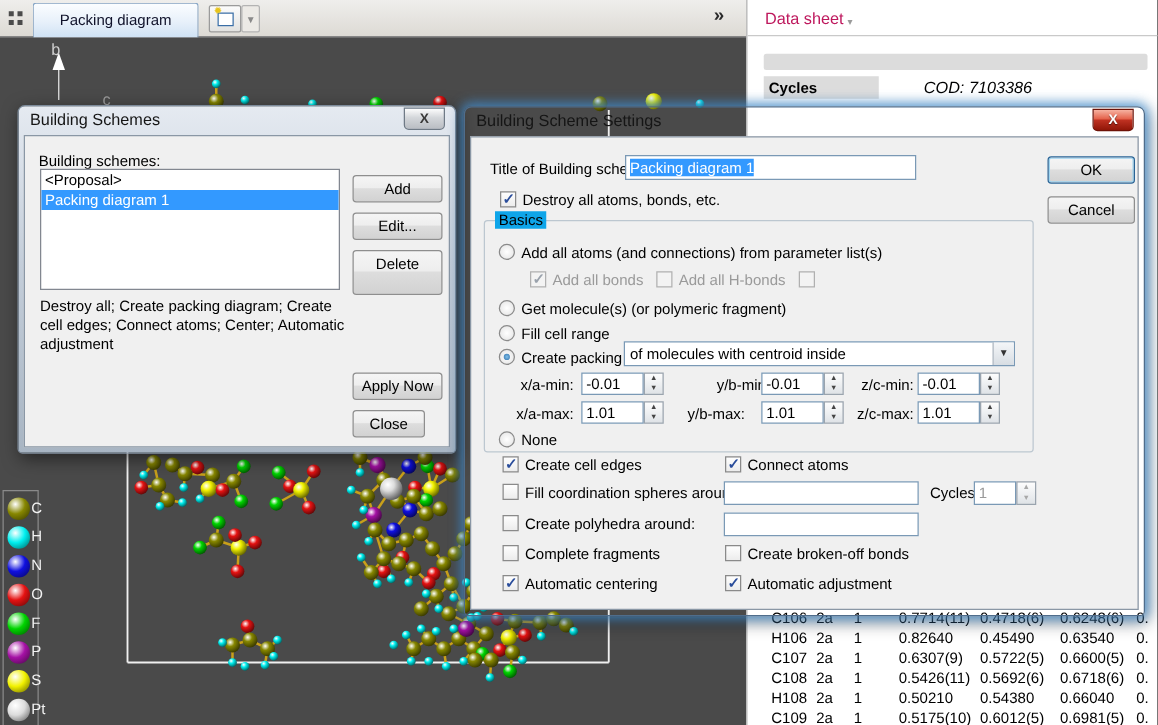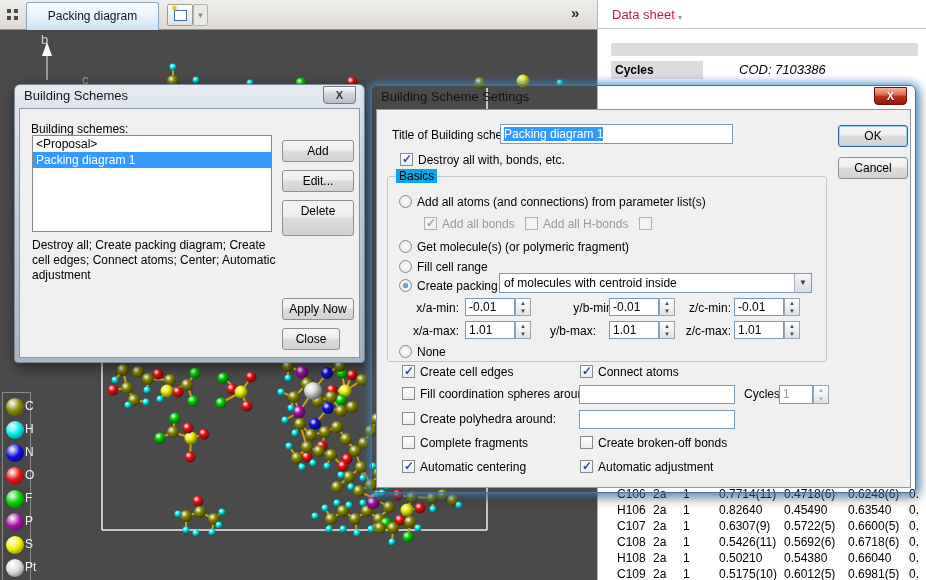--- a/index.html
+++ b/index.html
@@ -570,21 +570,21 @@
   <div class="dlg" id="dlg2">
     <div class="dlg-title">Building Scheme Settings</div>
     <div class="dlg-close close-red">X</div>
     <div class="dlg-client">
       <div class="lbl" style="left:15px;top:18px">Title of Building scheme:</div>
       <div class="tf tf-sel" style="left:123px;top:14px;width:233px;height:20px;line-height:18px"><span>Packing diagram 1</span></div>
       <div class="btn btn-default" style="left:461px;top:15px;width:70px;height:22px">OK</div>
       <div class="btn" style="left:461px;top:47px;width:70px;height:22px">Cancel</div>
 
       <div class="cb checked" style="left:23px;top:43px"></div>
-      <div class="lbl" style="left:41px;top:43px">Destroy all with, bonds, etc.</div>
+      <div class="lbl" style="left:41px;top:43px">Destroy all atoms, bonds, etc.</div>
 
       <div class="grp" style="left:10px;top:66px;width:440px;height:186px">
         <span class="grp-label">Basics</span>
       </div>
       <div class="rad" style="left:22px;top:85px"></div>
       <div class="lbl" style="left:40px;top:85px">Add all atoms (and connections) from parameter list(s)</div>
       <div class="cb dis checked" style="left:47px;top:107px"></div>
       <div class="lbl lbl-dis" style="left:65px;top:107px">Add all bonds</div>
       <div class="cb dis" style="left:148px;top:107px"></div>
       <div class="lbl lbl-dis" style="left:166px;top:107px">Add all H-bonds</div>

